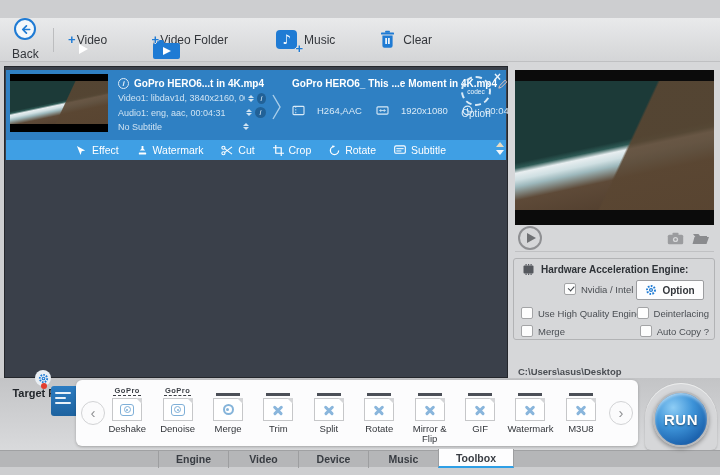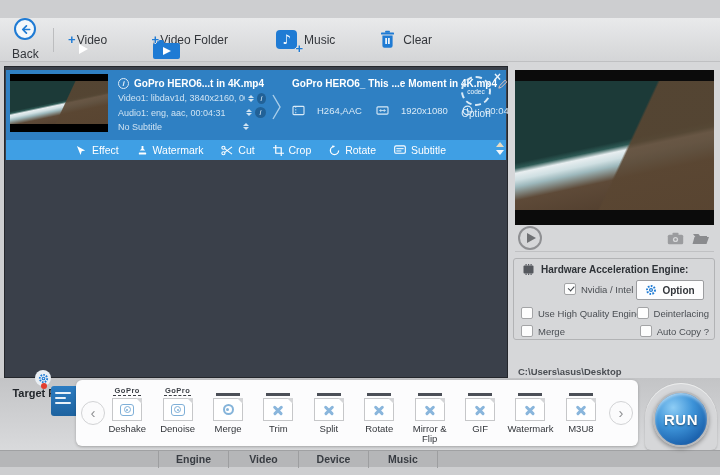--- a/index.html
+++ b/index.html
@@ -625,16 +625,17 @@
     <div class="run-housing"></div>
     <div class="run-btn">RUN</div>
   </div>
 
   <div class="tabbar">
     <div class="tabs">
       <div class="tab">Engine</div>
       <div class="tab">Video</div>
       <div class="tab">Device</div>
       <div class="tab">Music</div>
+      <div class="tab active">Toolbox</div>
     </div>
   </div>
 
 </div>
 
 </body></html>

